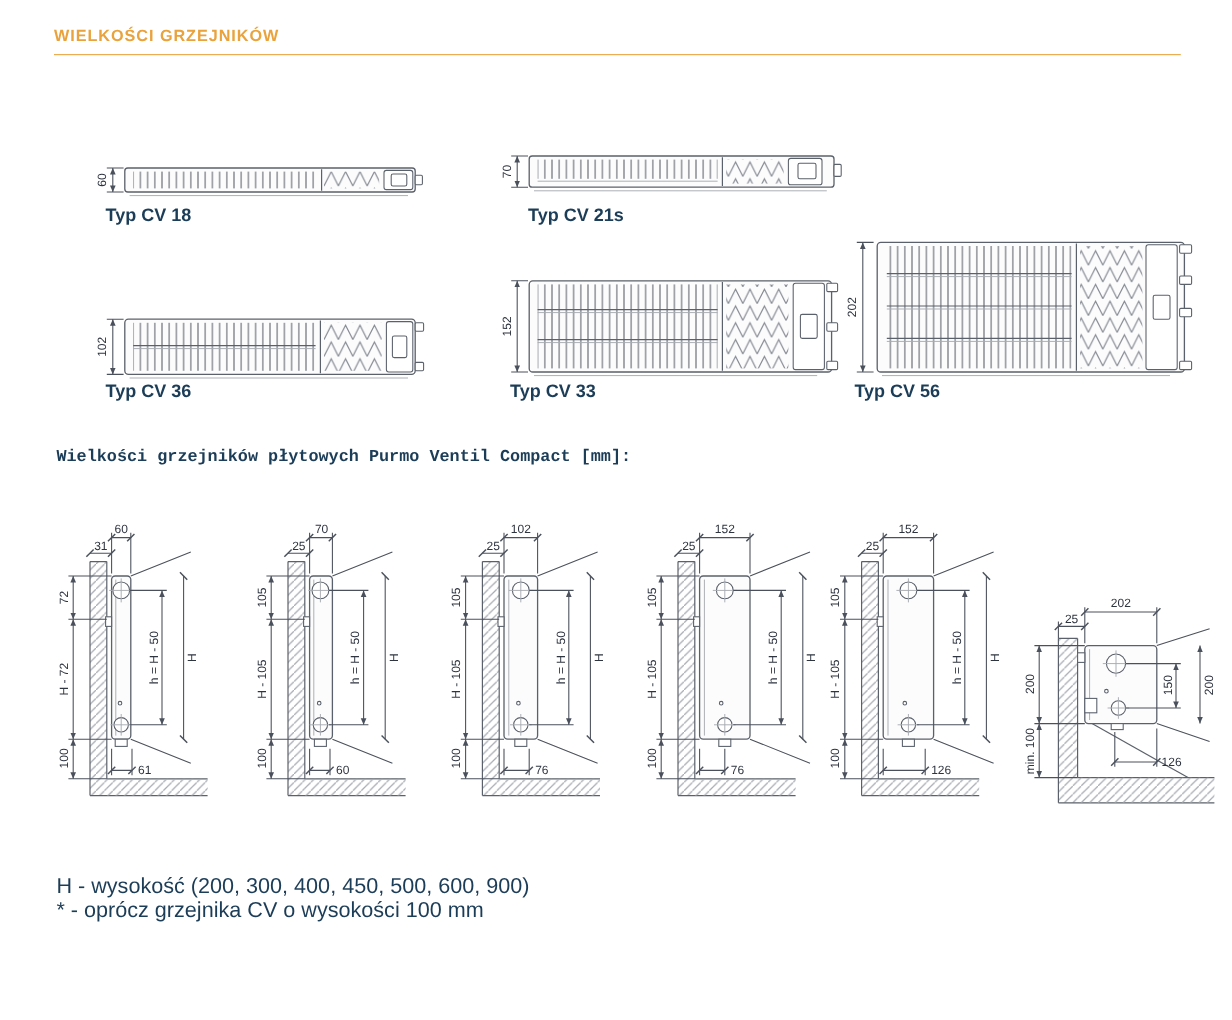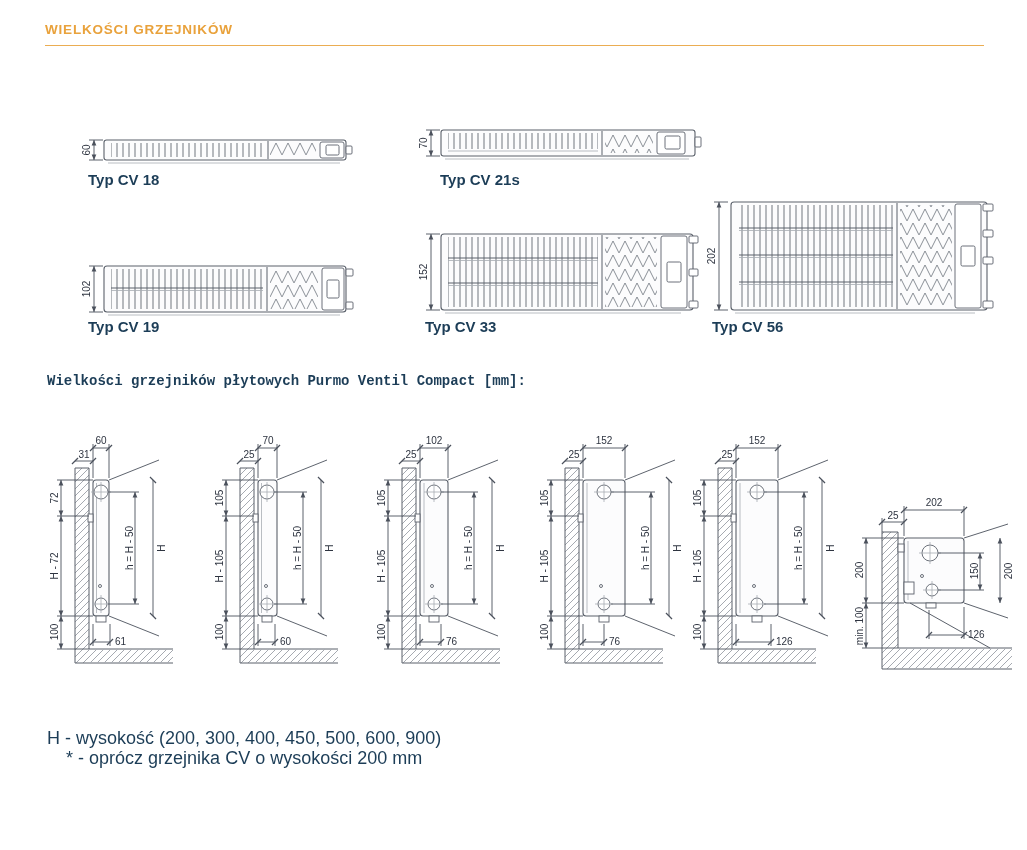--- a/index.html
+++ b/index.html
@@ -1,17 +1,17 @@
 <!DOCTYPE html>
 <html><head>
 <meta charset="utf-8">
 <style>
   html,body{margin:0;padding:0;background:#fff;}
   .page{position:relative;width:1027px;height:850px;background:#ffffff;
-        font-family:"Liberation Sans",sans-serif;overflow:hidden;text-align:center;}
+        font-family:"Liberation Sans",sans-serif;overflow:hidden;}
   .abs{position:absolute;}
   .page-title{left:45px;top:22px;font-size:13.5px;font-weight:700;
               letter-spacing:.8px;color:#E9A23C;}
   .rule{left:45px;top:45px;width:939px;height:0;border-top:1.5px solid #EBAD52;}
   .cv-label{font-size:15px;font-weight:700;color:#1C3D57;}
   .section-title{left:47px;top:373px;font-size:14px;font-weight:700;color:#1C3D57;font-family:Liberation Mono, monospace;}
   .legend{left:47px;top:729px;color:#1C3D57;font-size:18px;line-height:19.5px;}
   svg{display:block;}
   svg text{font-family:"Liberation Sans",sans-serif;}
   .ol{fill:#fcfcfd;stroke:#5b616b;stroke-width:1.1;}
@@ -110,21 +110,21 @@
         <line class="ln" x1="189" y1="11" x2="189" y2="55"></line>
         <rect x="192" y="13" width="48" height="40" fill="url(#zig)" stroke="none"></rect>
         <rect class="det" x="244" y="12" width="22" height="42" rx="2"></rect>
         <rect class="det" x="249" y="24" width="12" height="18" rx="1.5"></rect>
         <rect class="det" x="268" y="13" width="7" height="7" rx="1"></rect>
         <rect class="det" x="268" y="46" width="7" height="7" rx="1"></rect>
         <line class="thin" x1="30" y1="59" x2="262" y2="59"></line>
       </g>
     </svg>
   </div>
-  <div class="abs cv-label" style="left:88px;top:318px">Typ CV 19</div>
+  <div class="abs cv-label" style="left:88px;top:318px">Typ CV 36</div>
 
   <div class="abs" style="left:415px;top:226px">
     <svg width="294" height="96" viewBox="0 0 294 96">
       <g>
         <line class="dim" x1="16" y1="8" x2="16" y2="84" marker-start="url(#arr)" marker-end="url(#arr)"></line>
         <line class="dim" x1="11" y1="8" x2="25" y2="8"></line>
         <line class="dim" x1="11" y1="84" x2="25" y2="84"></line>
         <text class="dtx" x="8" y="46" transform="rotate(-90 8 46)" text-anchor="middle" dominant-baseline="central">152</text>
       </g>
       <g>
@@ -403,16 +403,16 @@
       <text class="dtx" x="156" y="147" transform="rotate(-90 156 147)" text-anchor="middle" dominant-baseline="central">200</text>
 
       <path class="dim" d="M77,186 V215 M112,183 V215"></path>
       <line class="dim" x1="77" y1="211" x2="112" y2="211" marker-start="url(#tk)" marker-end="url(#tk)"></line>
       <text class="dtx" x="116" y="214">126</text>
     </g>
   </svg>
 
   <div class="abs legend">
     <div>H - wysokość (200, 300, 400, 450, 500, 600, 900)</div>
-    <div>* - oprócz grzejnika CV o wysokości 200 mm</div>
+    <div>* - oprócz grzejnika CV o wysokości 100 mm</div>
   </div>
 
 </div>
 
 </body></html>

